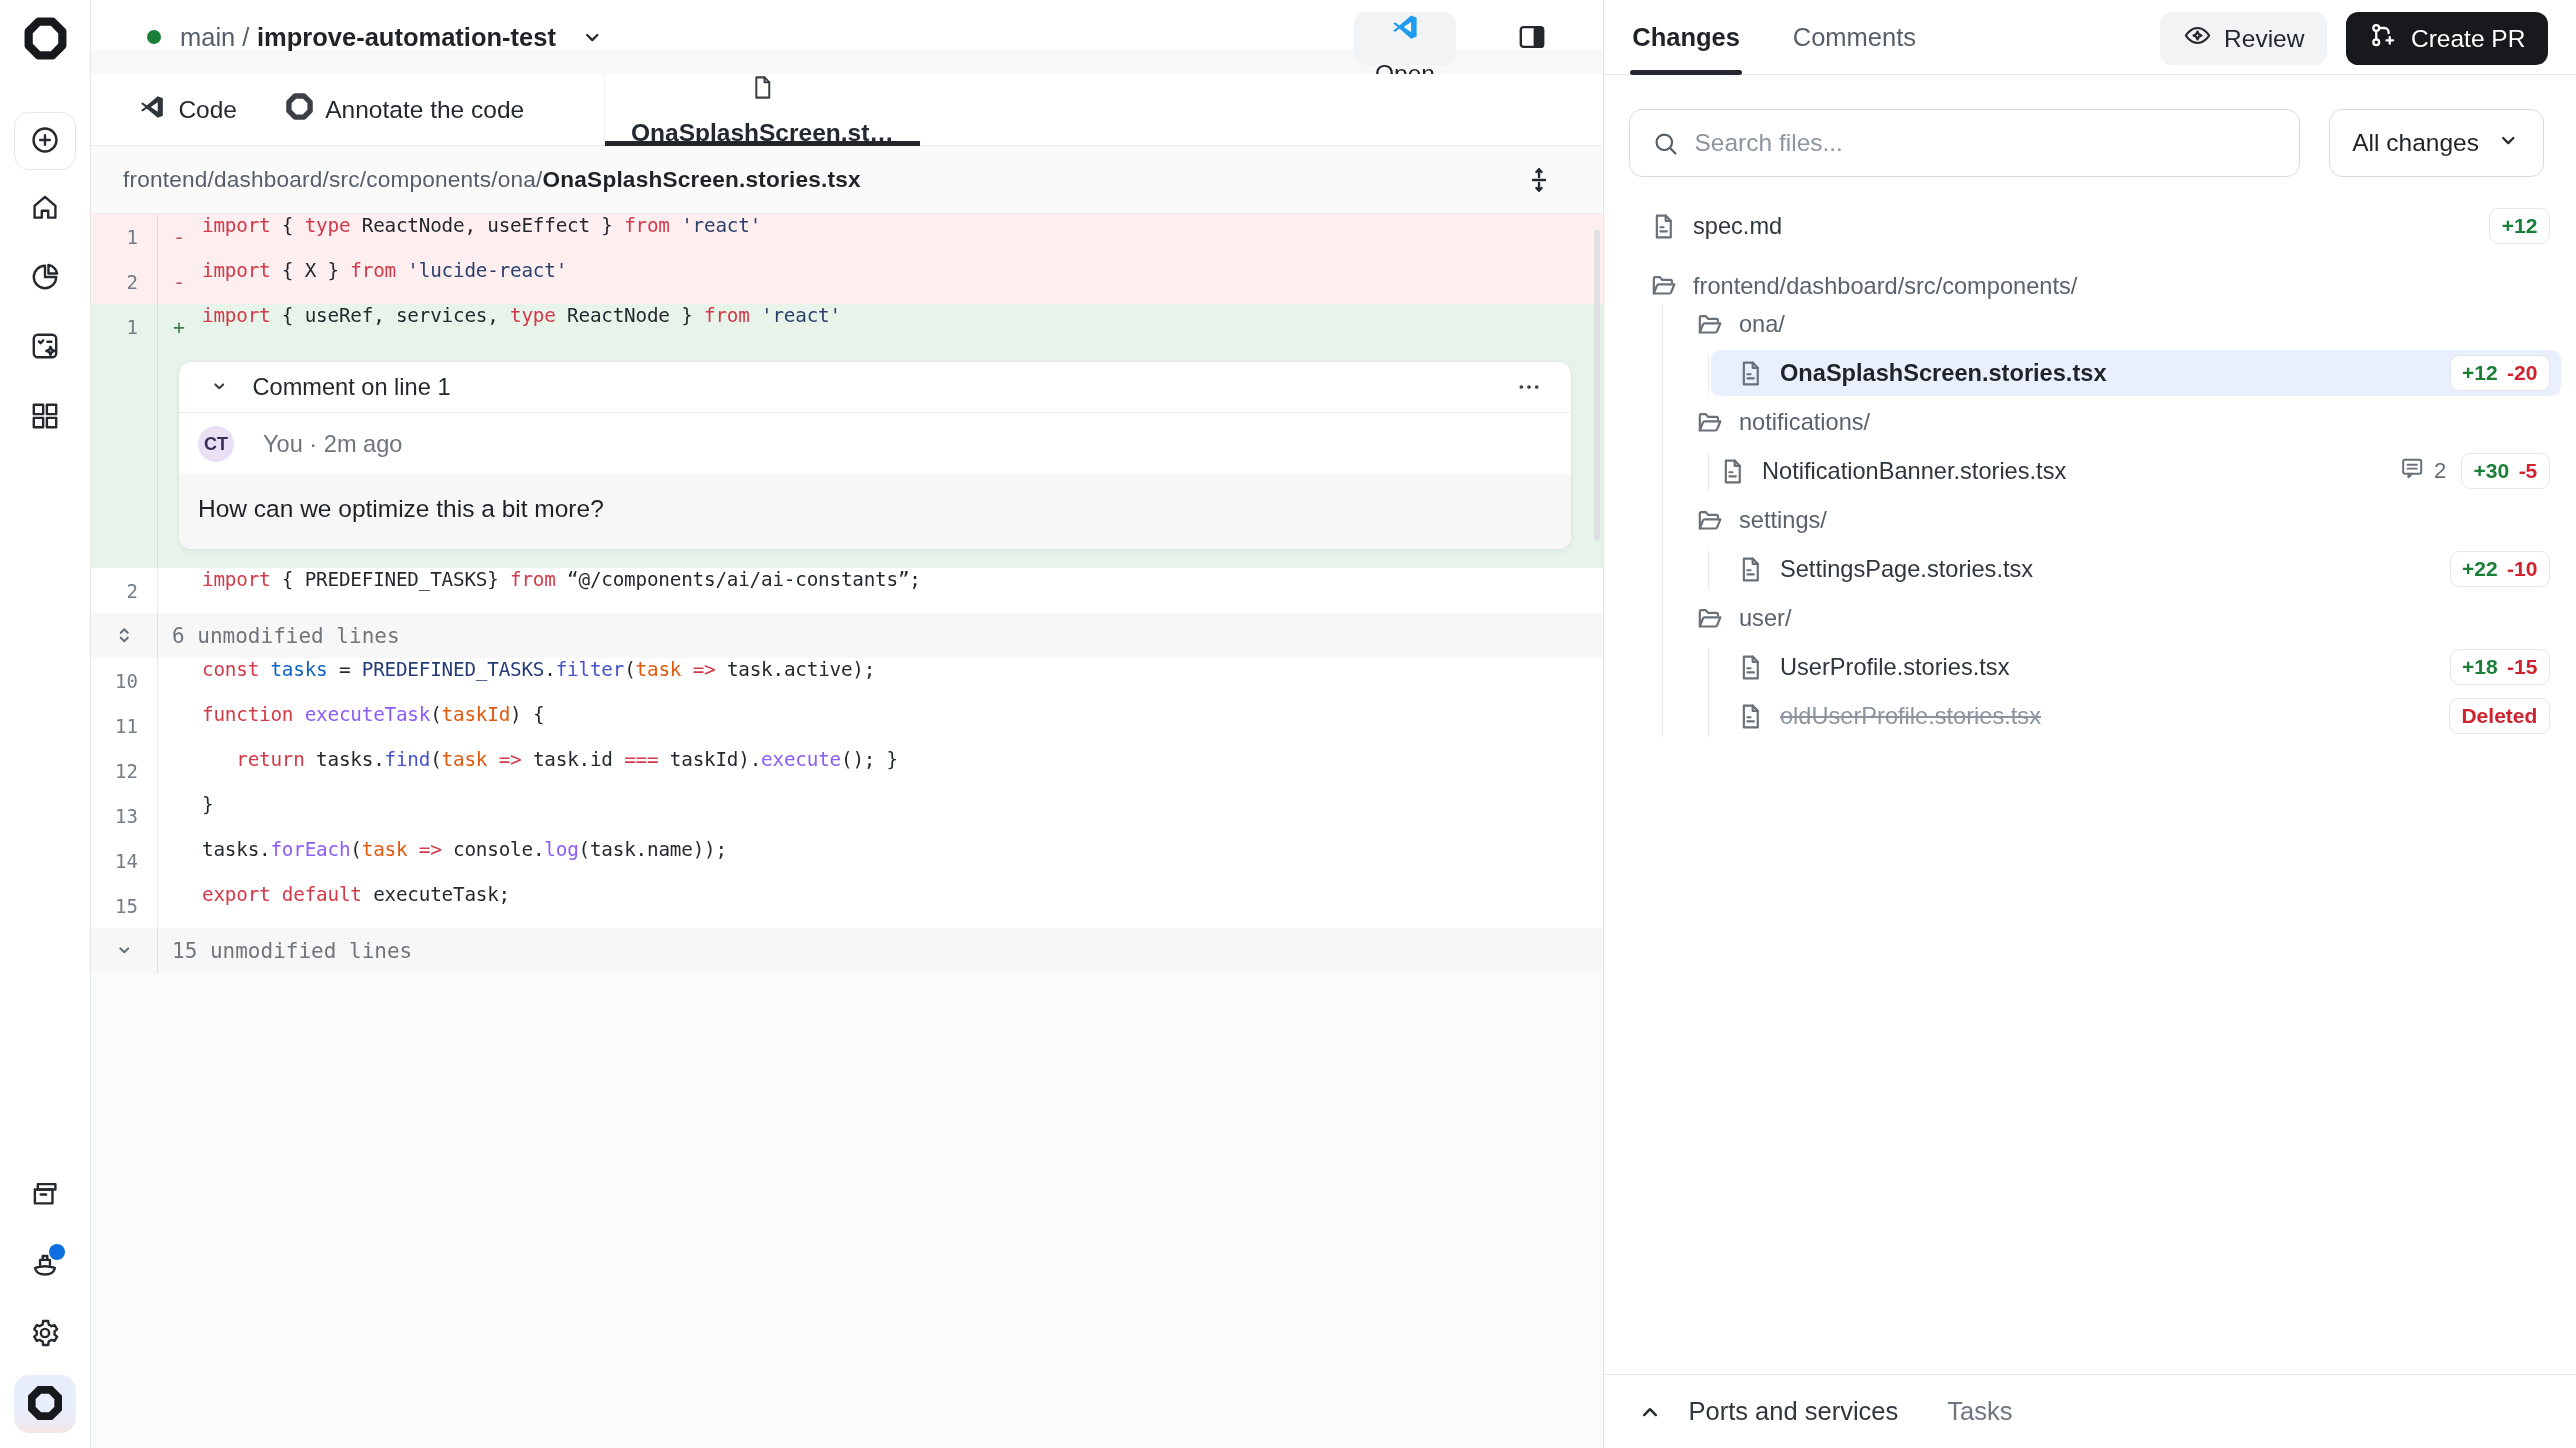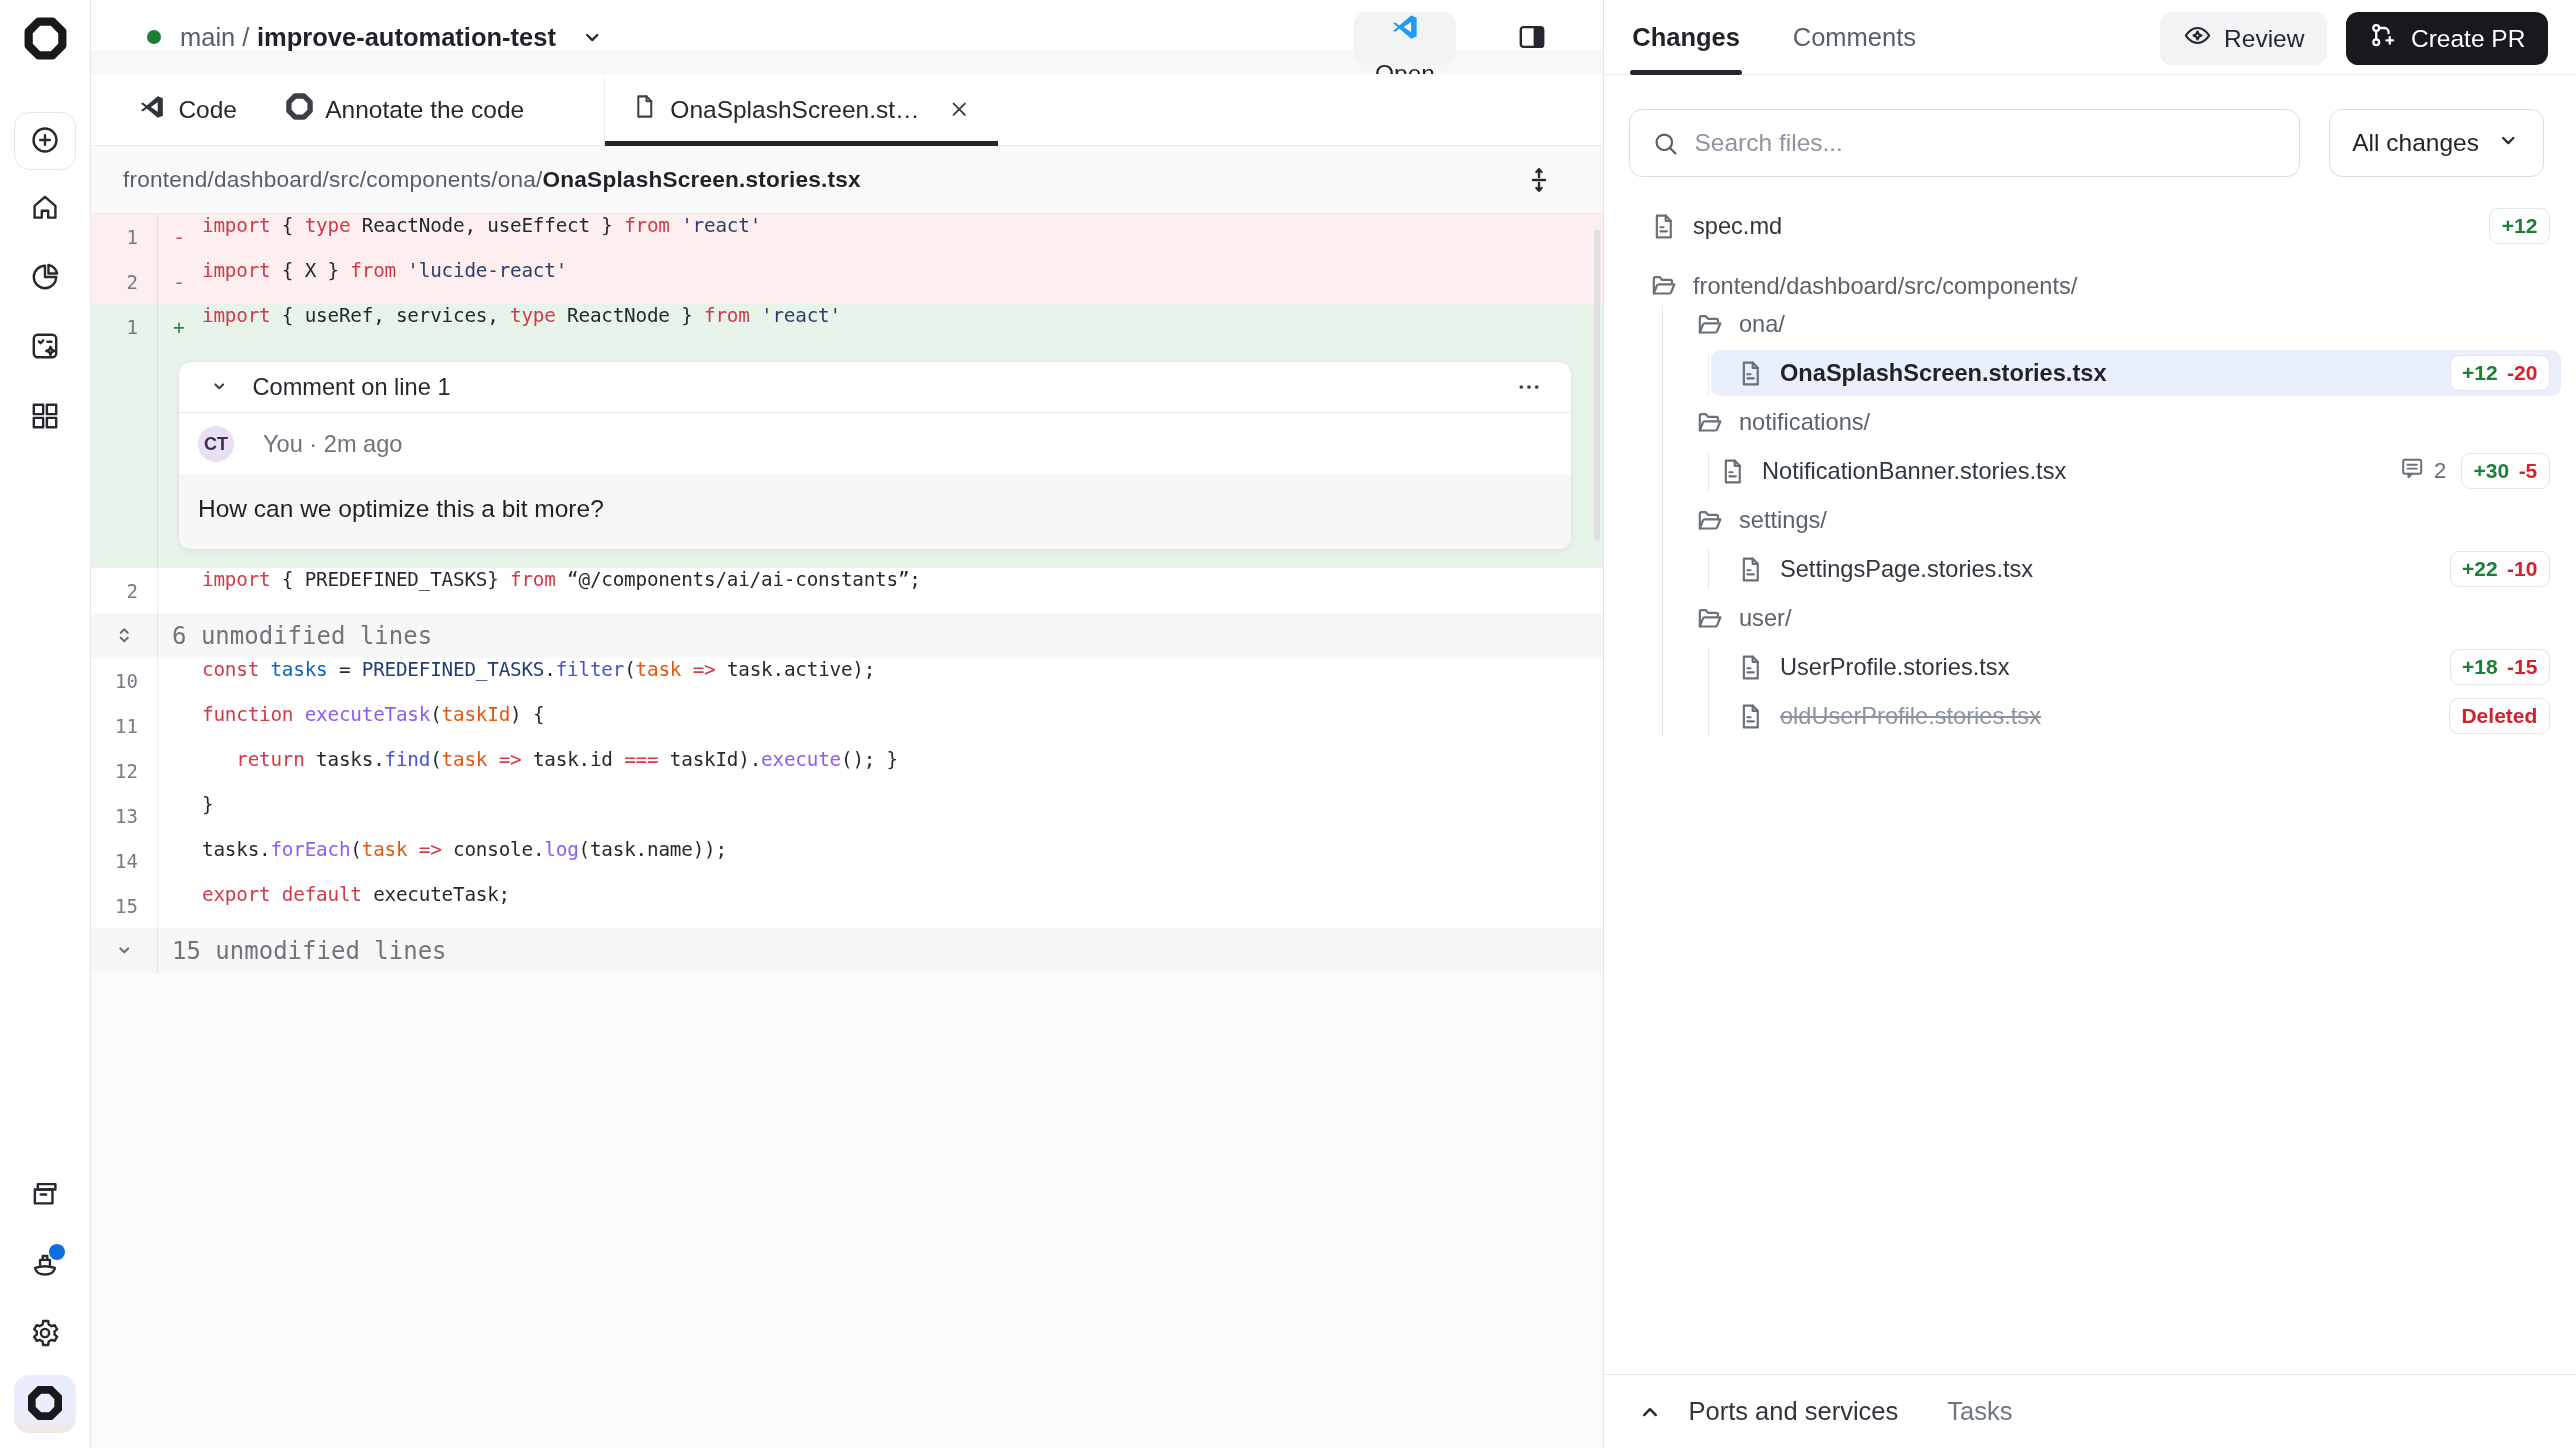--- a/index.html
+++ b/index.html
@@ -26,22 +26,22 @@
   .b-pre { margin-left:19px; font-size:25.5px; color:#57606a; }
   .b-name { margin-left:7.5px; font-size:25.5px; font-weight:700; color:#1f2328; }
   .b-chev { margin-left:24.5px; display:flex; }
   .open-btn { position:absolute; right:147px; top:12.3px; height:53px; padding:0 21px; background:#f2f3f5;
     border-radius:12.3px; display:flex; align-items:center; gap:11.3px; font-size:24.5px; font-weight:500; cursor:pointer;flex-direction:column; }
   .panel-toggle { position:absolute; right:55px; top:21px; }
 
   .tabbar { height:72px; background:#fff; border-bottom:0.9px solid #e9ebed; display:flex; align-items:stretch; position:relative; }
   .tab { display:flex; align-items:center; gap:12.3px; font-size:24.5px; font-weight:500; color:#24292f; padding:0 24.5px; cursor:pointer; }
   .tab.code-tab { margin-left:22.6px; }
-  .filetab { display:flex; align-items:center; gap:12.3px; font-size:24.5px; font-weight:400; color:#24292f;
-    padding:0 26.4px; margin-left:55px; position:relative; border-left:0.9px solid #f0f0f0; cursor:pointer; }
+  .filetab { display:flex; align-items:center; gap:12.3px; font-size:24.5px; font-weight:700; color:#24292f;
+    padding:0 26.4px; margin-left:55px; position:relative; border-left:0.9px solid #f0f0f0; cursor:pointer;flex-direction:column; }
   .filetab .underline { position:absolute; left:0; right:0; bottom:-0.9px; height:4.7px; background:#22262a; }
   .filetab .close { margin-left:15px; display:flex; }
 
   .crumbbar { height:68px; background:#fafafa; border-bottom:0.9px solid #ededee; display:flex; align-items:center; position:relative; }
   .crumb { margin-left:32px; font-size:22.6px; color:#57606a; letter-spacing:0.2px; }
   .crumb b { color:#1f2328; font-weight:700; }
   .expand-ico { position:absolute; right:49px; display:flex; }
 
   
   .diff { position:relative; }
@@ -53,21 +53,21 @@
   .drow.add { background:#e8f4ea; }
   .drow.del .sign { color:#c2505c; }
   .drow.add .sign { color:#3e7d4d; }
   .drow .code { display:flex; align-items:flex-start; font-size:19.3px; letter-spacing:-0.2px; white-space:pre; }
   .drow.ctx .code { margin-left:44px; }
   .tk-k { color:#d23a49; } .tk-t { color:#24292f; } .tk-s { color:#2b3f6b; }
   .tk-v { color:#0d63c3; } .tk-n { color:#233c77; } .tk-m { color:#8b5cf6; }
   .tk-b { color:#4653cc; } .tk-o { color:#e2590e; }
   .drow.expand { background:#f7f7f7; cursor:pointer; }
   .drow.expand .ln { border-right:0.9px solid rgba(27,31,36,.09); justify-content:center; padding-right:0; }
-  .exp-label { display:flex; align-items:center; margin-left:14px; font-size:24px; color:#70757c; }
+  .exp-label { display:flex; align-items:center; margin-left:14px; font-size:21px; color:#70757c; }
 
   .comment-block { display:flex; height:auto; background:#e8f4ea; }
   .comment-block .ln { flex:0 0 67px; border-right:0.9px solid rgba(27,31,36,.09); }
   .ccard { flex:1; margin:12.3px 31px 18px 20px; background:#fff; border:0.9px solid #e2e6e2; border-radius:13.2px;
     box-shadow:0 1.9px 5.7px rgba(27,31,36,.05); overflow:hidden; font-family:"Liberation Sans", sans-serif; }
   .ccard-head { height:51px; display:flex; align-items:center; padding:0 28px; border-bottom:0.9px solid #ececec; }
   .ccard-title { margin-left:21px; font-size:23.6px; color:#24292f; }
   .ccard-dots { margin-left:auto; display:flex; cursor:pointer; }
   .ccard-meta { display:flex; align-items:center; padding:13.2px 19px 11.3px; }
   .cavatar { width:36px; height:36px; border-radius:50%; background:#e9e0f6; display:flex; align-items:center;

